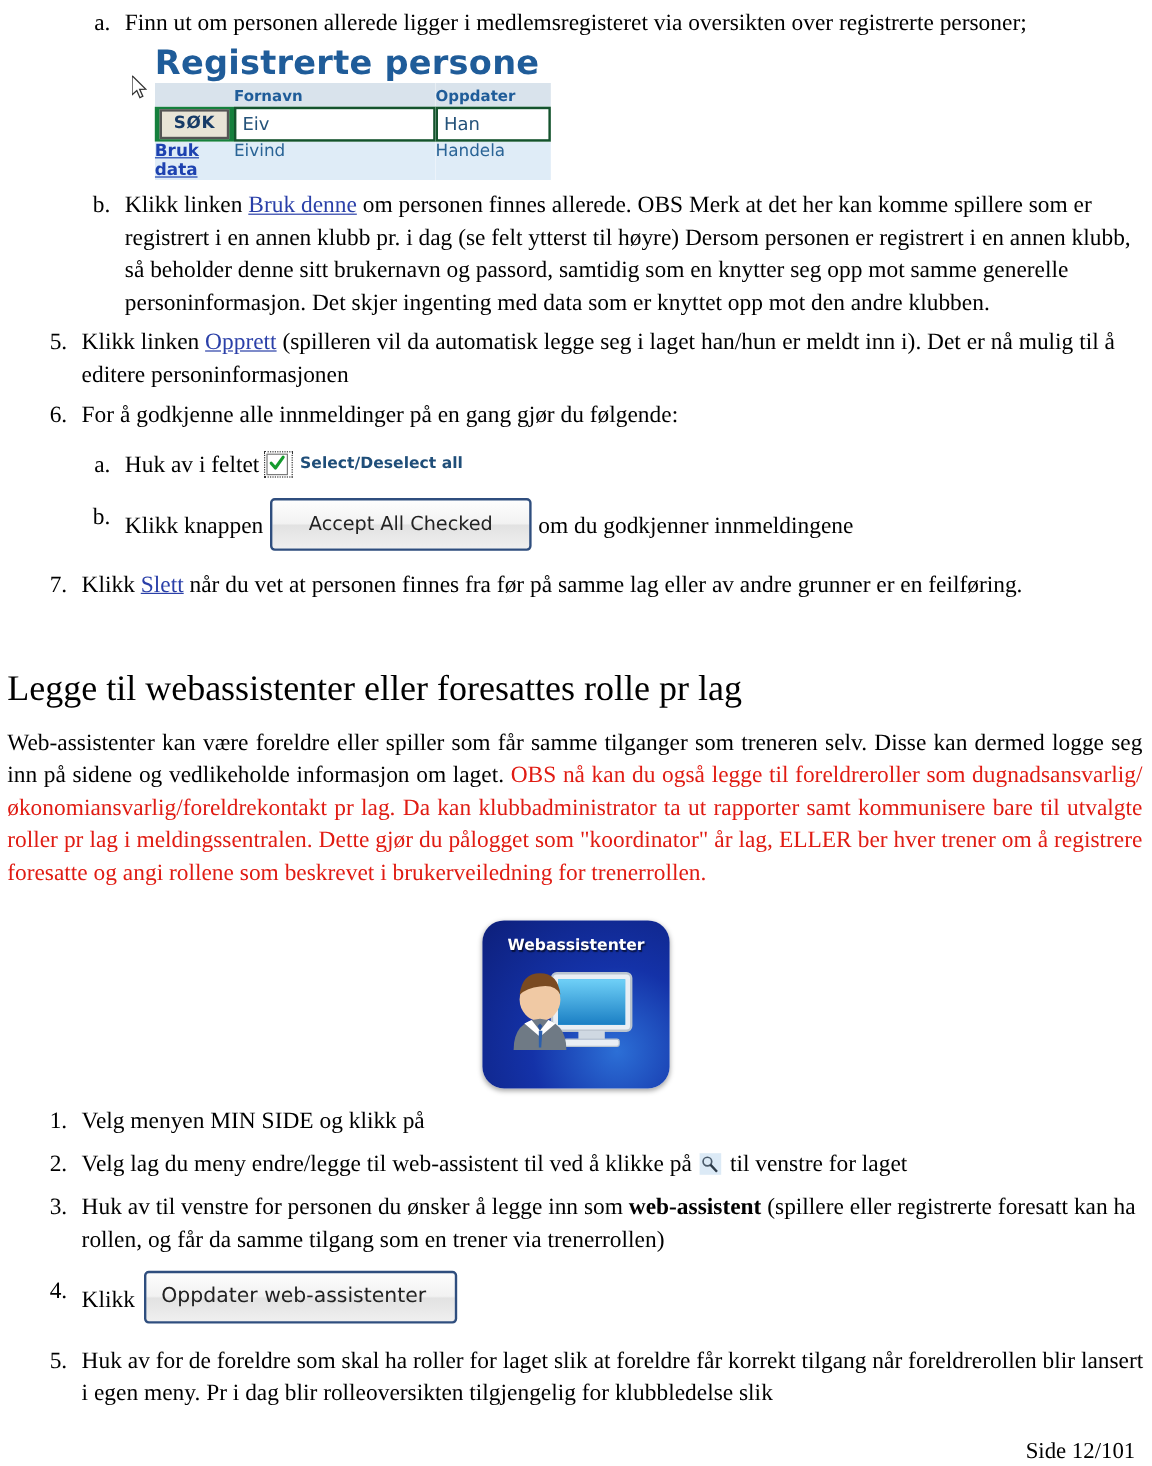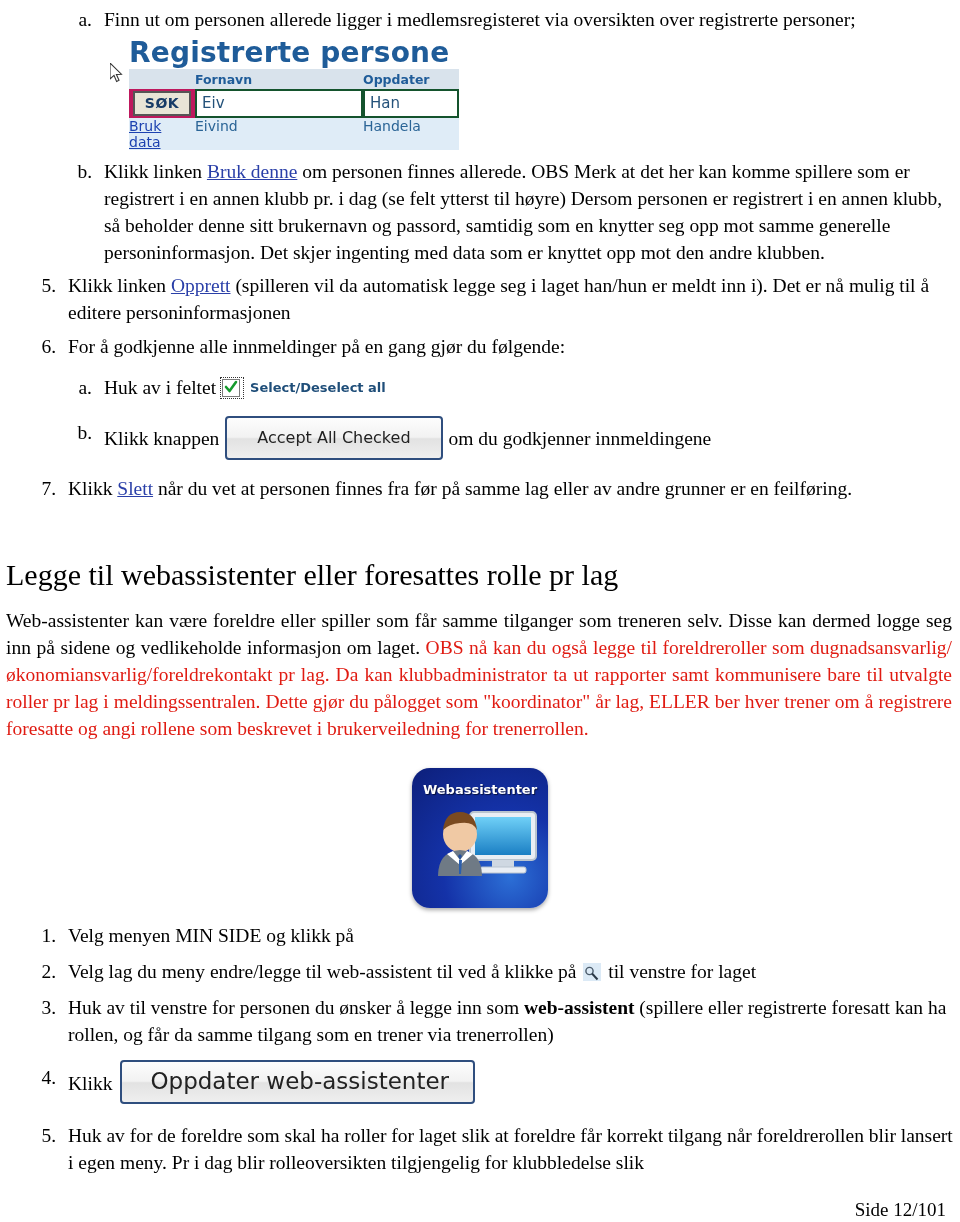--- a/index.html
+++ b/index.html
@@ -112,21 +112,21 @@
     font-size: 12.5px;
     font-weight: bold;
     height: 20px;
     padding: 2px 0 2px 6px;
     white-space: nowrap;
     overflow: hidden;
     text-align: left;
   }
   .hdr-blank { background: #D9E3EC; }
   .inp-row-cell {
-    background: #be185d;
+    background: #15803d;
     padding: 3px 4px 4px 4px;
     vertical-align: middle;
   }
   .sok-btn {
     display: block;
     background: #E8E4D6;
     border: 2px solid #555555;
     color: #173B66;
     font-size: 14px;
     font-weight: bold;
@@ -154,21 +154,21 @@
     font-size: 14px;
     padding: 4px 0 4px 6px;
     vertical-align: top;
     white-space: nowrap;
     overflow: hidden;
   }
   .res-link {
     color: #1D42B0;
     text-decoration: underline;
     font-size: 14px;
-    font-weight: normal;
+    font-weight: bold;
     line-height: 16px;
     display: block;
   }
 
   
   .cbx-wrap {
     display: inline-flex;
     align-items: center;
     vertical-align: middle;
     position: relative;
@@ -212,30 +212,30 @@
   }
   .btn-accept {
     font-size: 16px;
     padding: 6px 30px 7px 30px;
     margin: 0 6px;
     position: relative;
     top: -3px;
     text-align: right;
   }
   .btn-oppdater {
-    font-size: 23px;
-    padding: 6px 24px 7px 28px;
+    font-size: 17px;
+    padding: 6px 24px 7px 12px;
     margin-left: 8px;
     position: relative;
     top: -4px;
   }
 
   
   .web-icon {
-    width: 136px;
+    width: 156px;
     height: 140px;
     margin: 0 auto;
     border-radius: 18px;
     background: radial-gradient(circle at 72% 78%, #2c6fd6 0%, #1432a8 45%, #0d1f7a 100%);
     position: relative;
     box-shadow: 0 2px 4px rgba(0,0,0,0.35);
     overflow: hidden;
   }
   .web-icon-label {
     position: absolute;

